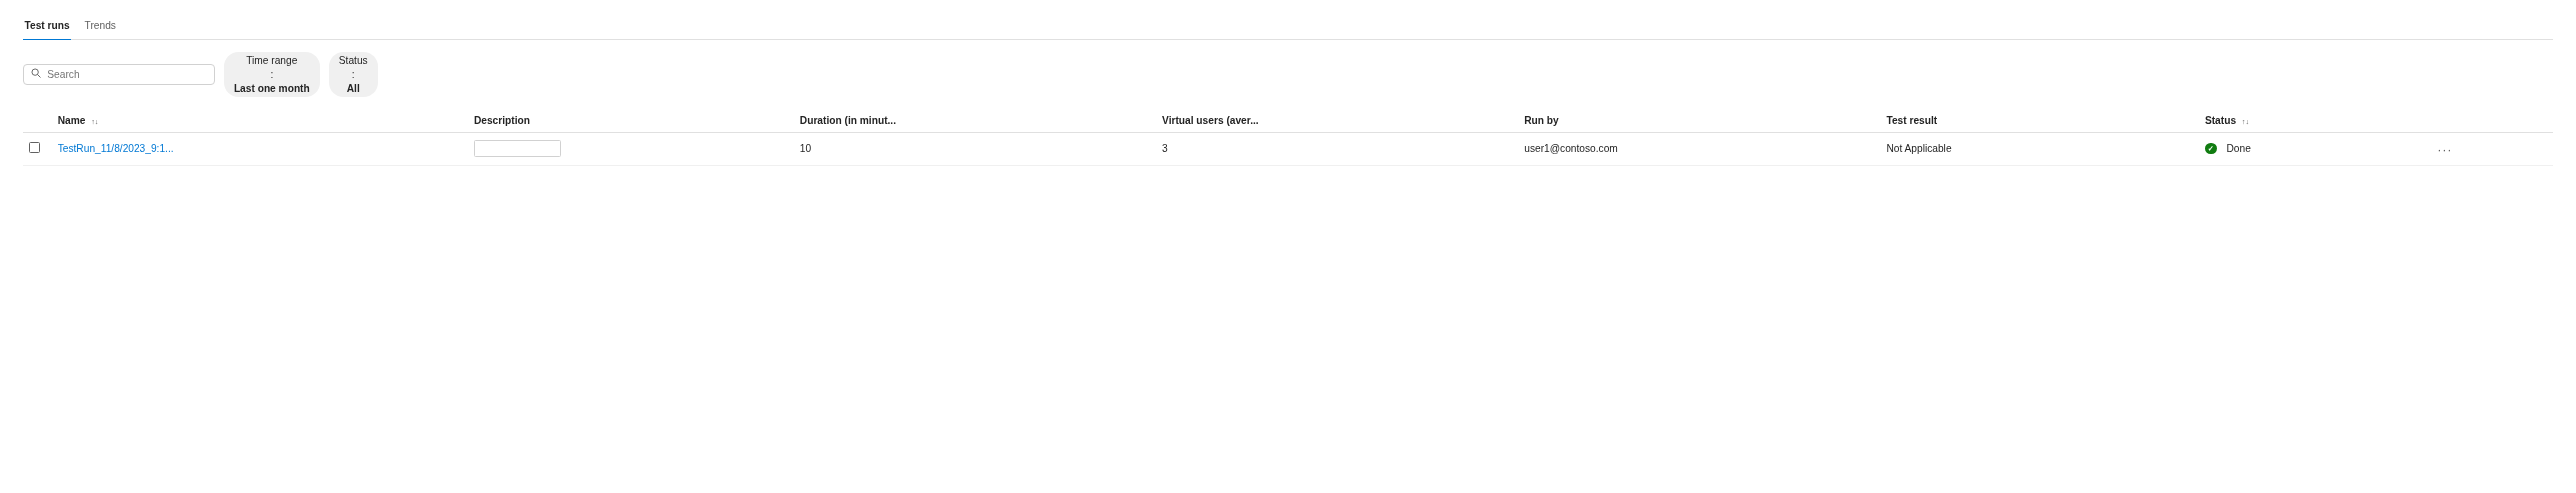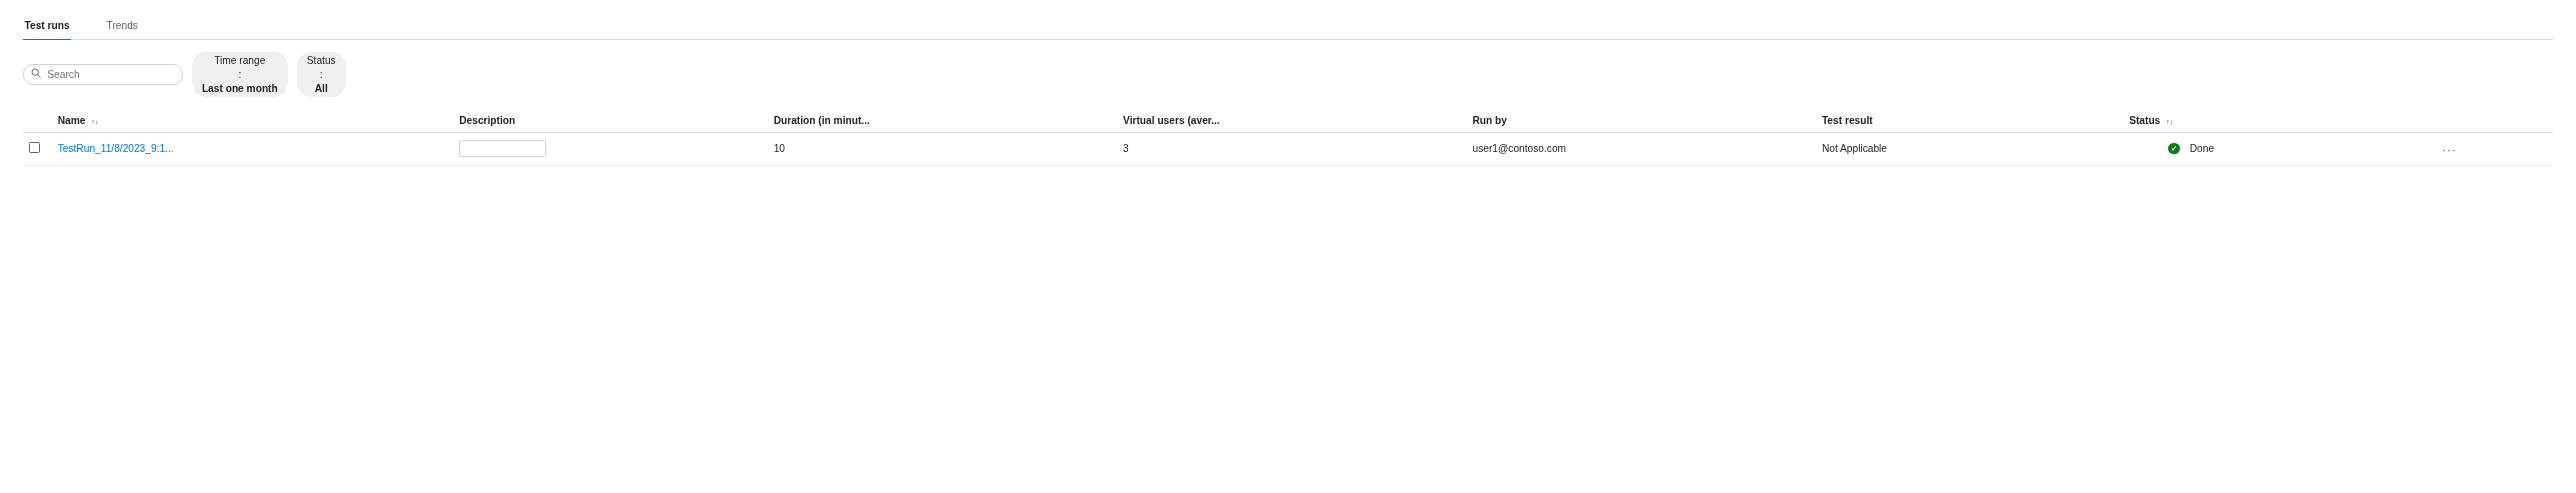--- a/index.html
+++ b/index.html
@@ -12,21 +12,21 @@
       font-family: 'Segoe UI', -apple-system, BlinkMacSystemFont, sans-serif;
       font-size: 10.2px;
       background: #ffffff;
       color: #242424;
       padding: 14.5px 23px;
     }
 
     
     .tabs {
       display: flex;
-      gap: 34px;
+      gap: 12px;
       margin-bottom: 11.6px;
       border-bottom: 0.7px solid #e0e0e0;
     }
 
     .tab {
       padding: 5.8px 1.5px 7.3px;
       cursor: pointer;
       font-size: 10.2px;
       color: #616161;
       border-bottom: 1.5px solid transparent;
@@ -46,23 +46,23 @@
       gap: 8.7px;
       margin-bottom: 11.6px;
       flex-wrap: wrap;
     }
 
     .search-box {
       display: flex;
       align-items: center;
       gap: 5.8px;
       border: 0.7px solid #d1d1d1;
-      border-radius: 10px;
+      border-radius: 4px;
       padding: 3.6px 7.3px;
-      width: 160px;
+      width: 192px;
       background: #ffffff;
     }
 
     .search-box input {
       border: none;
       outline: none;
       font-size: 10.2px;
       color: #616161;
       width: 100%;
       background: transparent;
@@ -168,21 +168,20 @@
       width: 87px;
       outline: none;
       background: #fff;
     }
 
     .status-done {
       display: flex;
       align-items: center;
       gap: 10px;
       color: #242424;
-      margin-left: 39px;
     }
 
     .done-icon {
       width: 11.6px;
       height: 11.6px;
       border-radius: 50%;
       background: #107c10;
       display: inline-flex;
       align-items: center;
       justify-content: center;

